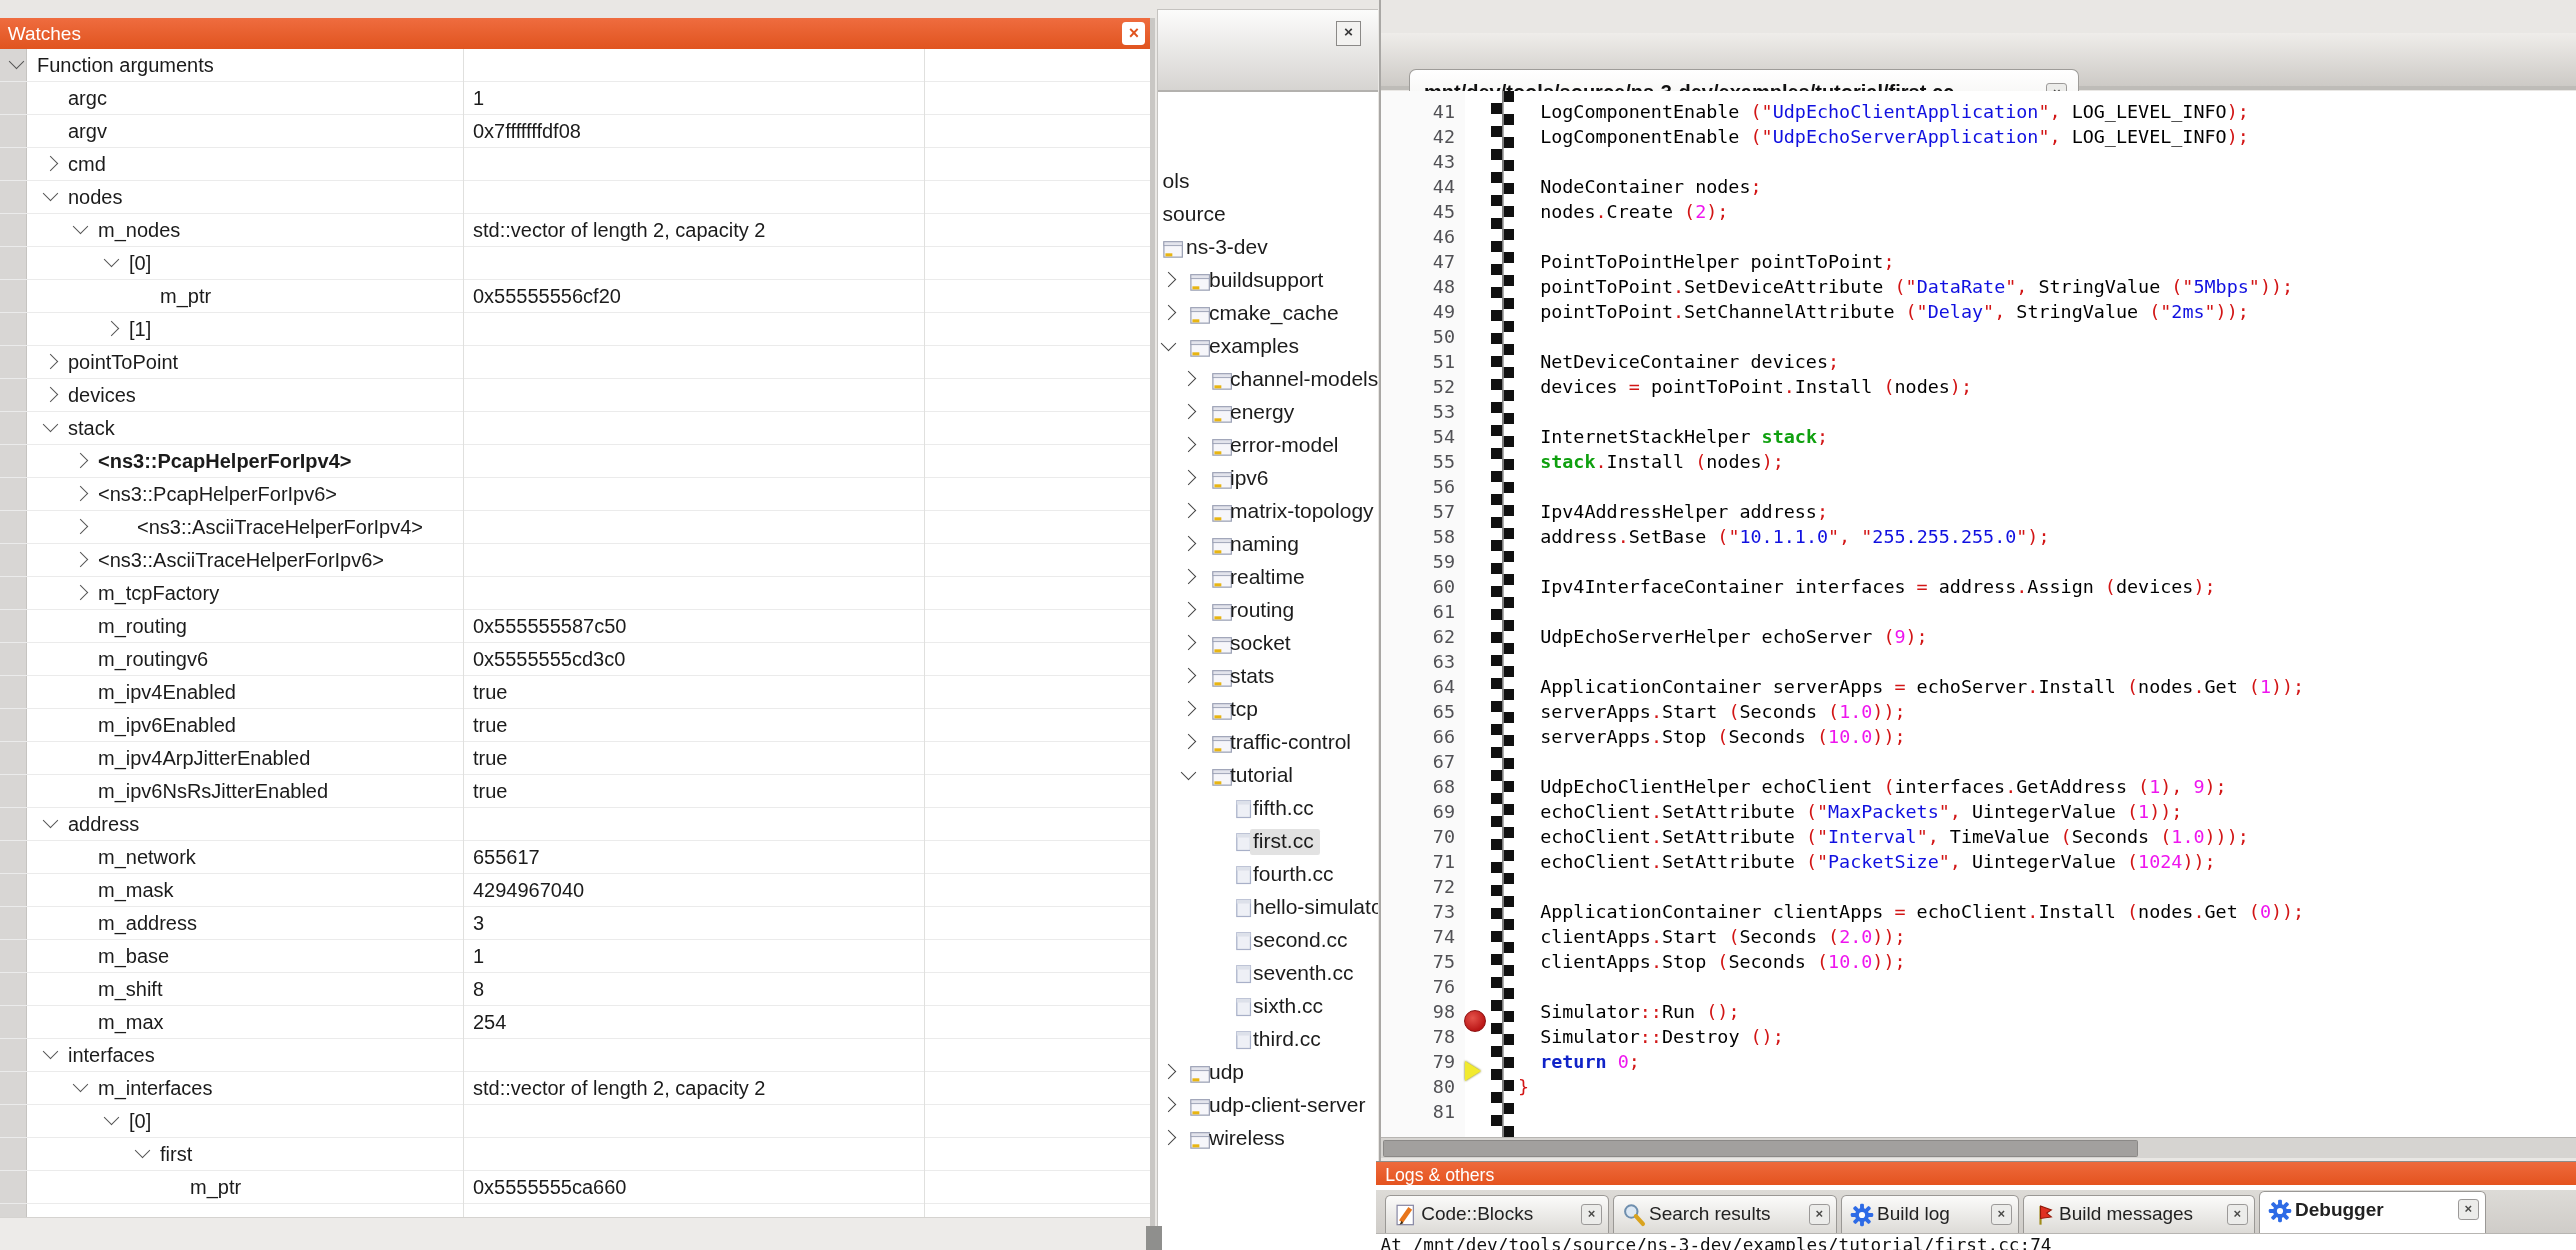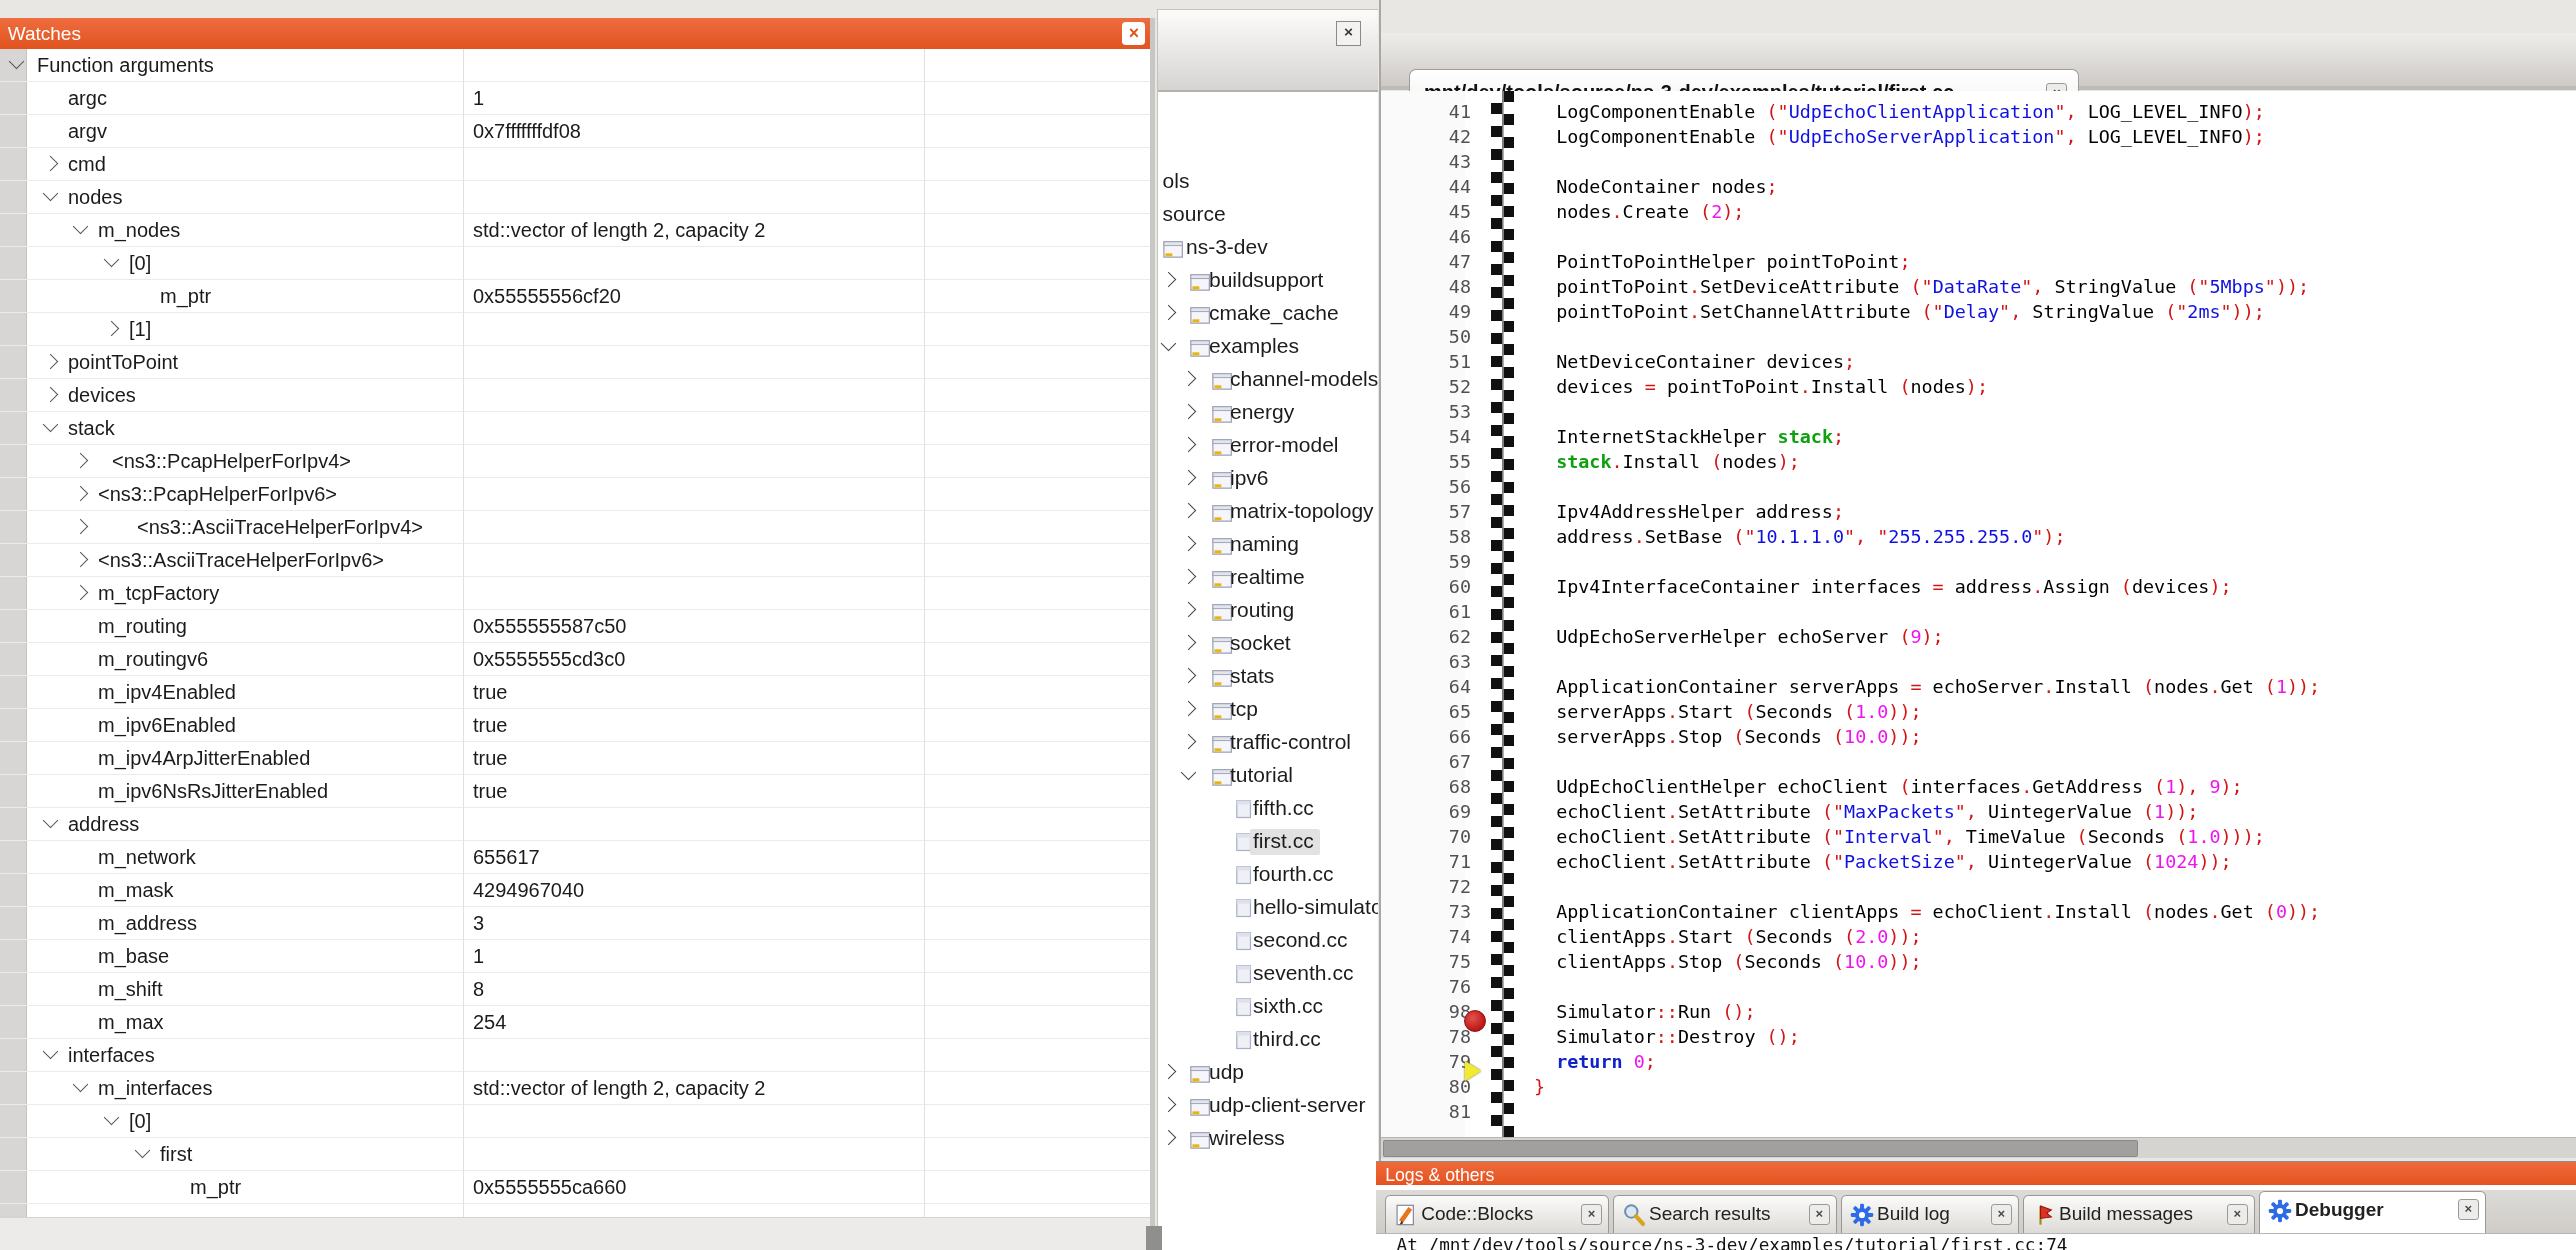--- a/index.html
+++ b/index.html
@@ -1,18 +1,18 @@
 <!DOCTYPE html>
 <html style="font-size:12.3px"><head>
 <meta charset="utf-8">
 <style>
   html,body{margin:0;padding:0;background:#e9e7e4;}
   #screen{position:relative;width:2576px;height:1250px;overflow:hidden;
           font-family:"Liberation Sans",sans-serif;background:#e9e7e4;}
-  .mono{font-family:"DejaVu Sans Mono",monospace;padding-left:16px;}
+  .mono{font-family:"DejaVu Sans Mono",monospace;}
 
   
   #watches{position:absolute;left:0;top:18.4px;width:1150px;height:1232px;background:#fff;
            border-right:5.4px solid #c9c7c4;}
   #watches-titlebar{position:absolute;left:0;top:0;width:100%;height:31px;
     background:linear-gradient(#ef6c3f,#e0541f);color:#fff;font-size:19px;line-height:31px;}
   #watches-titlebar .t{padding-left:7.7px;}
   #watches-close{position:absolute;right:4.6px;top:3.8px;width:23px;height:23px;background:#fff;
     border-radius:3.8px;color:#e0541f;font-weight:bold;font-size:17.7px;line-height:22px;text-align:center;}
   #watches-body{position:absolute;left:0;top:31px;width:100%;height:1168px;overflow:hidden;background:#fff;}
@@ -145,21 +145,21 @@
           <div class="wrow">
             <span class="chev c" style="left: 45px;"></span>
             <span class="nm" style="left: 68px;">devices</span>
           </div>
           <div class="wrow">
             <span class="chev o" style="left: 45px;"></span>
             <span class="nm" style="left: 68px;">stack</span>
           </div>
           <div class="wrow">
             <span class="chev c" style="left: 75px;"></span>
-            <span class="nm" style="left: 112px;">&lt;ns3::PcapHelperForIpv4&gt;</span>
+            <span class="nm" style="left: 98px; font-weight: bold;">&lt;ns3::PcapHelperForIpv4&gt;</span>
           </div>
           <div class="wrow">
             <span class="chev c" style="left: 75px;"></span>
             <span class="nm" style="left: 98px;">&lt;ns3::PcapHelperForIpv6&gt;</span>
           </div>
           <div class="wrow">
             <span class="chev c" style="left: 75px;"></span>
             <span class="nm" style="left: 98px; margin-left: 39px;">&lt;ns3::AsciiTraceHelperForIpv4&gt;</span>
           </div>
           <div class="wrow">

